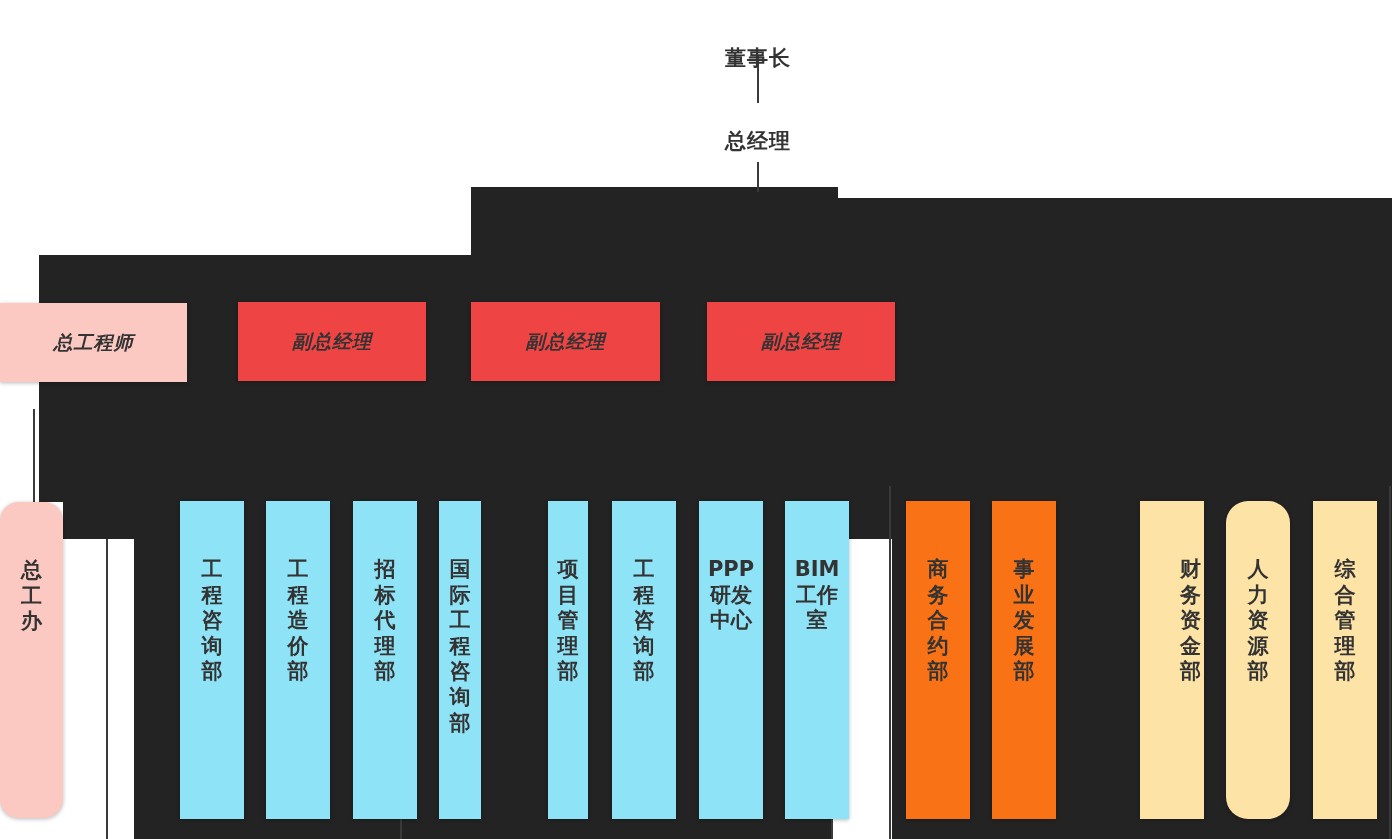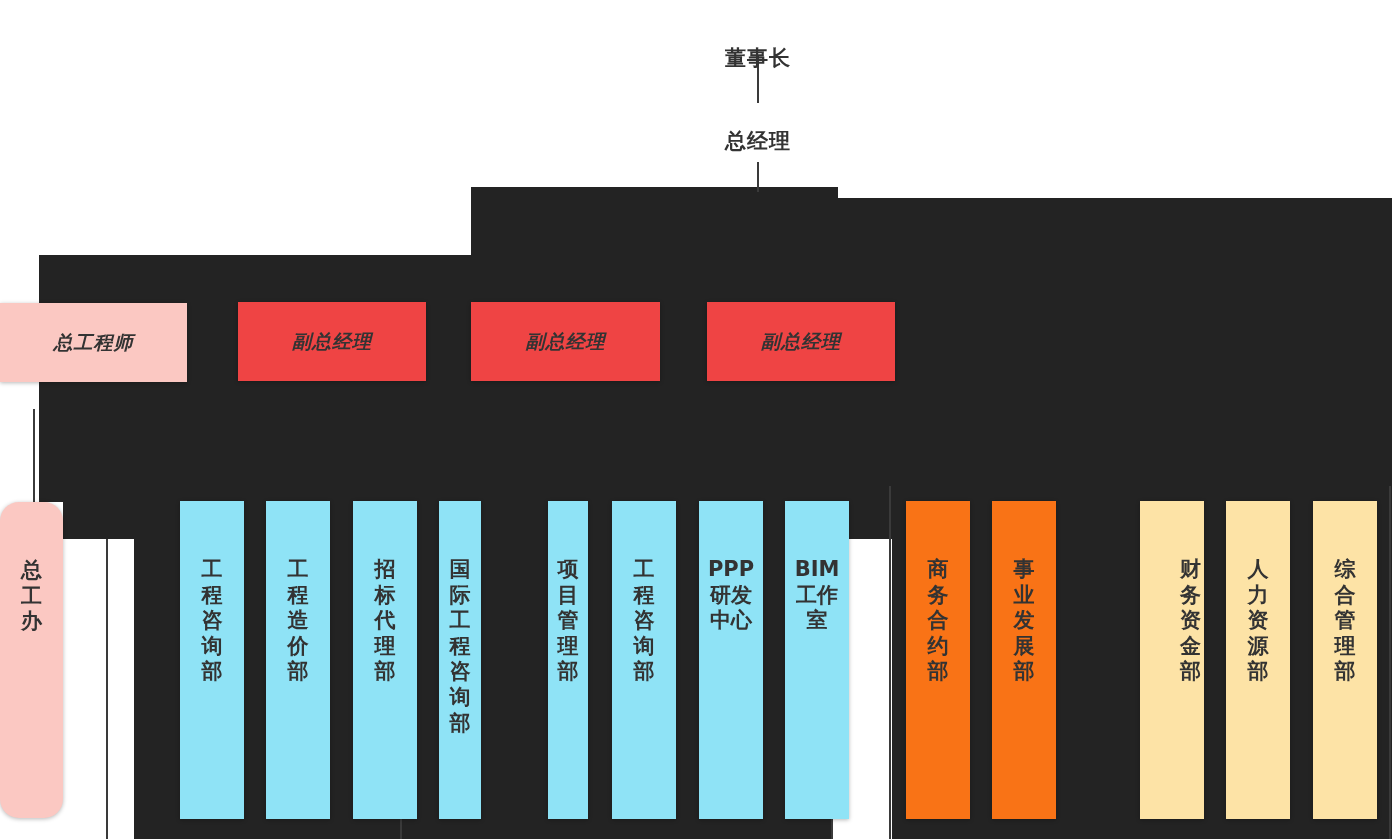--- a/index.html
+++ b/index.html
@@ -149,21 +149,21 @@
   </div>
 
   <div class="node dept olive" style="left:992px;top:501px;width:64px;height:318px;">
     <span class="lbl">事业发展部</span>
   </div>
 
   <div class="node dept orange" style="left:1140px;top:501px;width:64px;height:318px;padding-left:37px;">
     <span class="lbl">财务资金部</span>
   </div>
 
-  <div class="node dept orange" style="left:1226px;top:501px;width:64px;height:318px;">
+  <div class="node dept orange" style="left:1226px;top:501px;width:64px;height:318px;border-radius:22px;">
     <span class="lbl">人力资源部</span>
   </div>
 
   <div class="node dept orange" style="left:1313px;top:501px;width:64px;height:318px;">
     <span class="lbl">综合管理部</span>
   </div>
 
 </div>
 
 </body></html>

